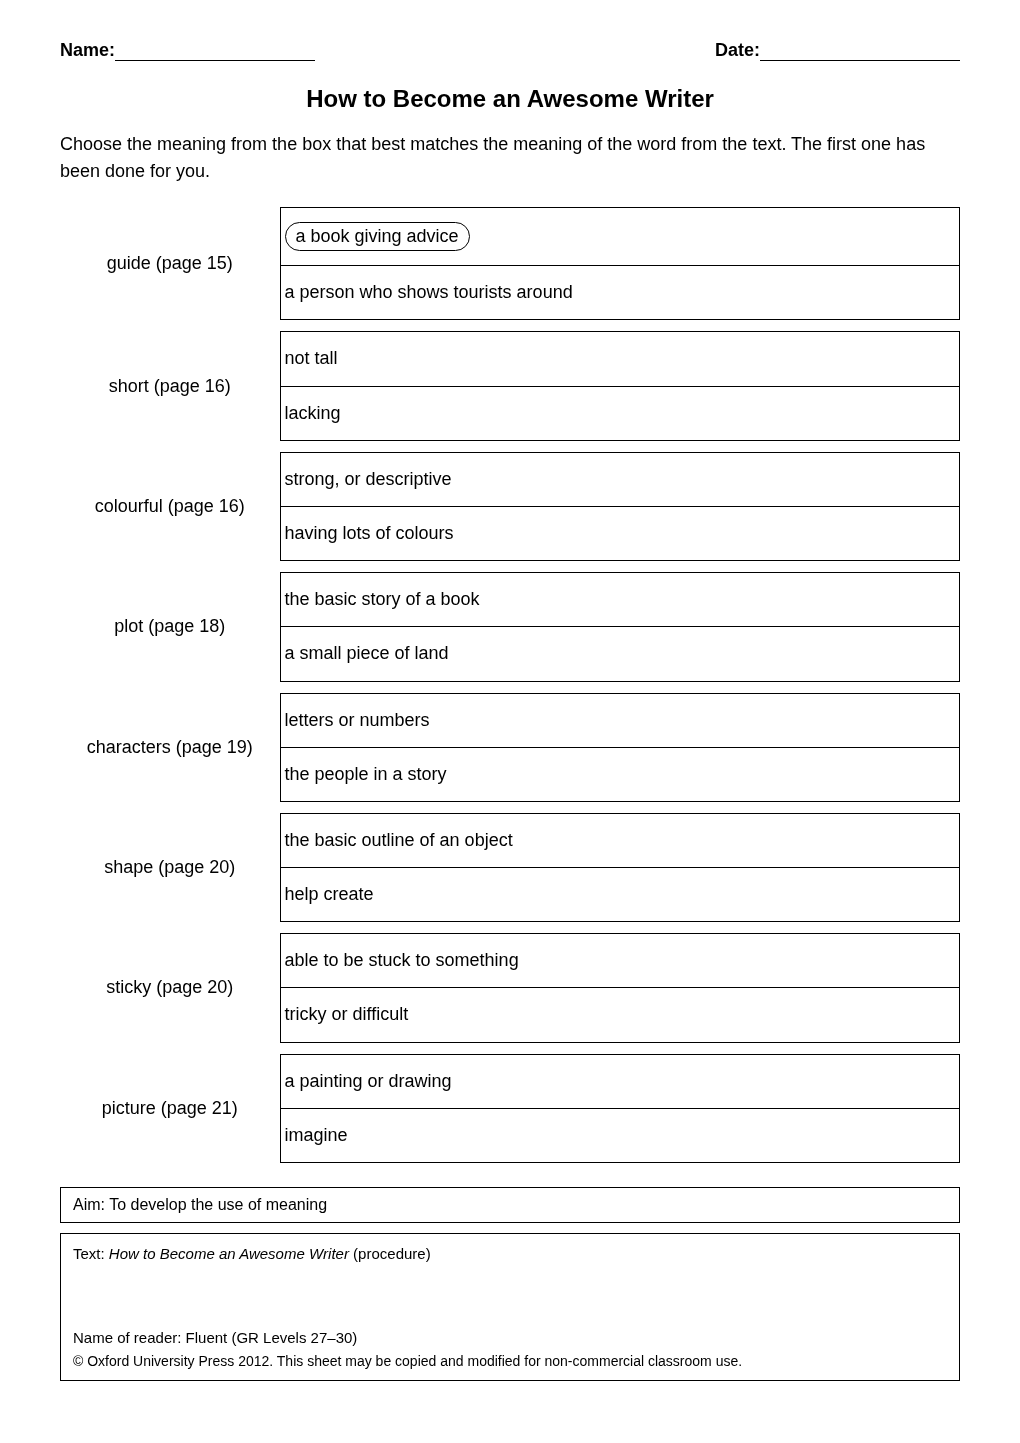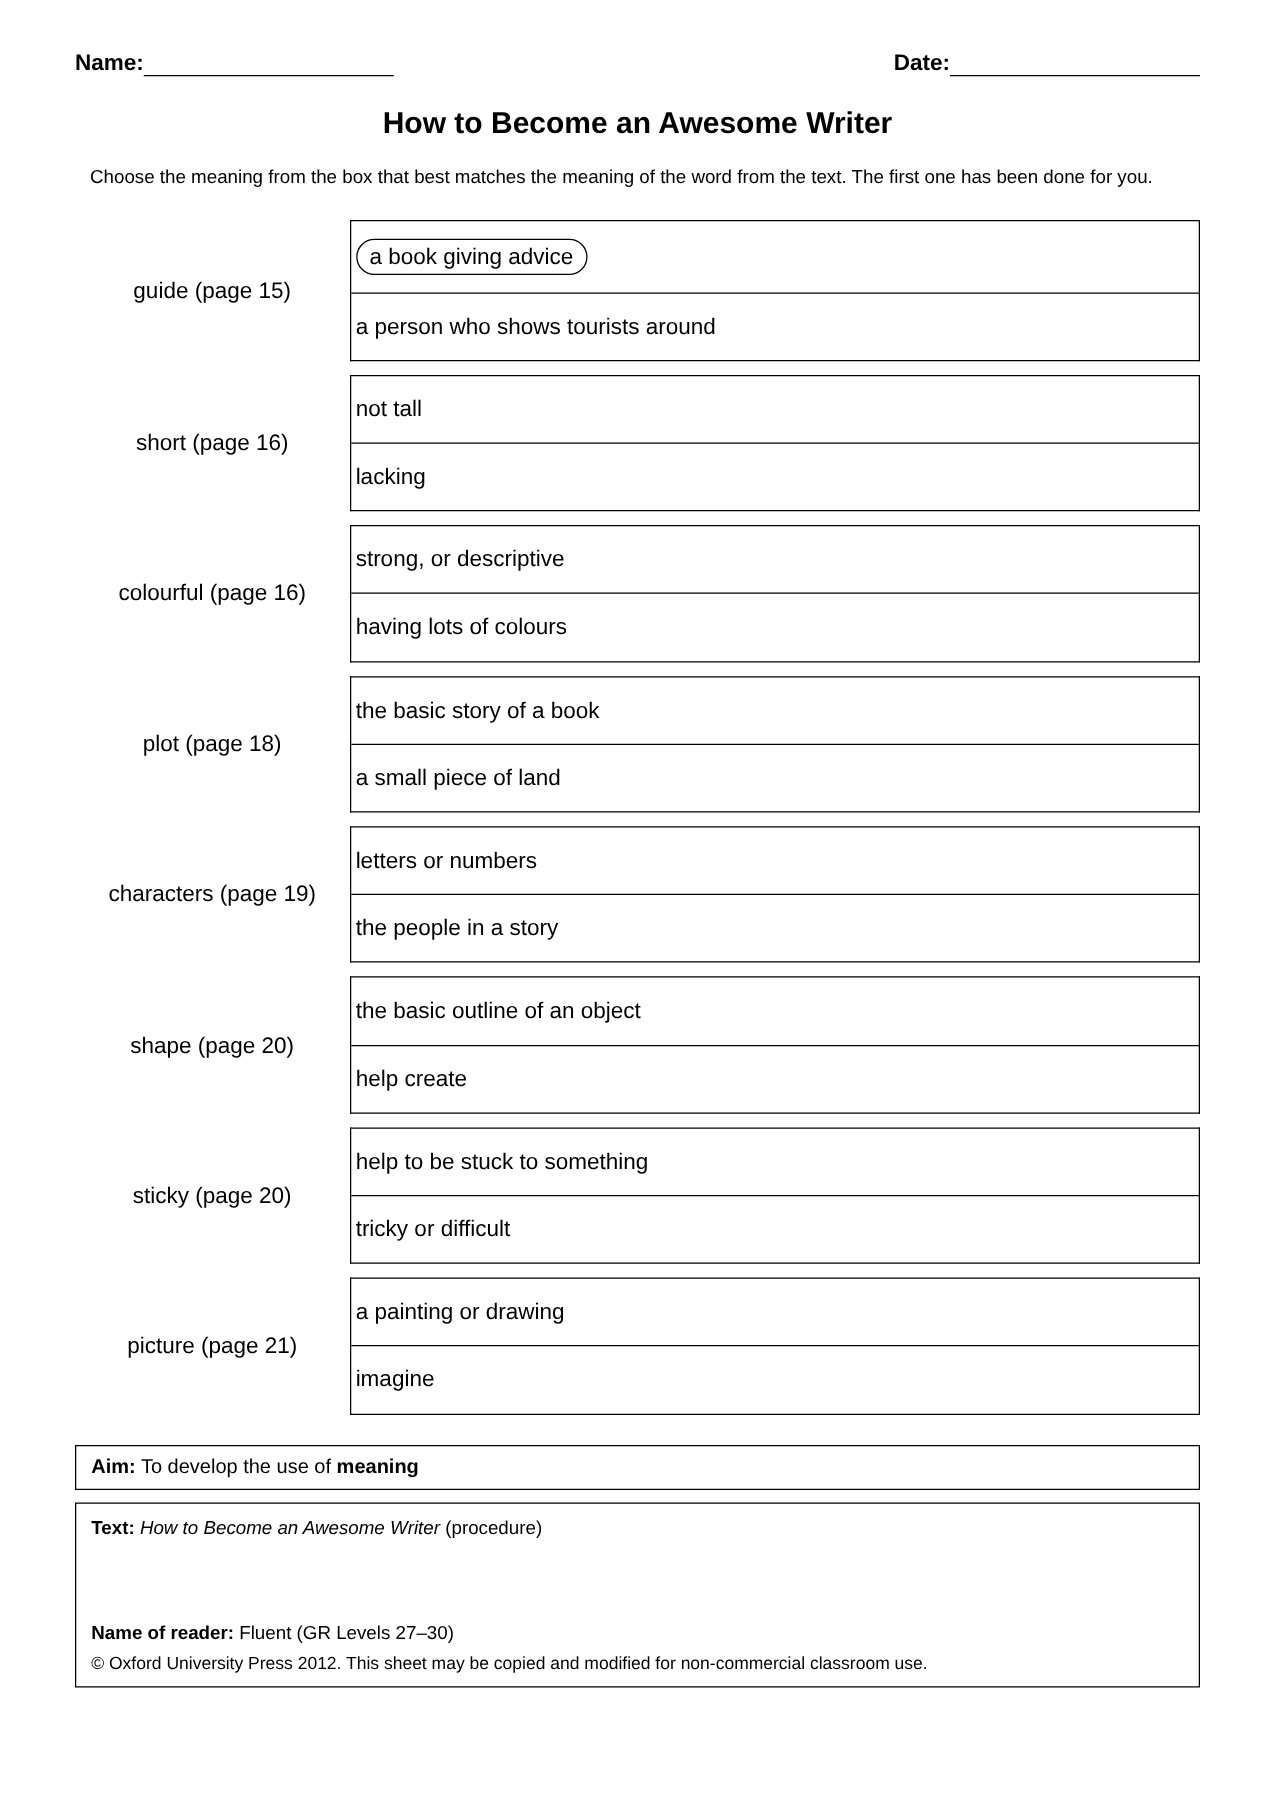--- a/index.html
+++ b/index.html
@@ -28,24 +28,23 @@
       height: 20px;
     }
     .header-spacer { flex: 1; }
     .page-title {
       text-align: center;
       font-size: 24px;
       font-weight: bold;
       margin-bottom: 18px;
     }
     .instructions {
-      font-size: 15px;
+      font-size: 18px;
       line-height: 1.5;
       margin-bottom: 22px;
-      margin-left: 12px;
     }
     .vocab-table {
       width: 100%;
       border-collapse: collapse;
       margin-bottom: 20px;
     }
     .vocab-table td {
       padding: 0;
       vertical-align: middle;
     }
@@ -95,21 +94,21 @@
     .footer-box .text-line {
       display: flex;
       gap: 60px;
       font-size: 15px;
       flex-direction: column;
     }
     .footer-box .copyright {
       font-size: 14px;
     }
     em { font-style: italic; }
-    strong { font-weight: bold; margin-top: 26px; }
+    strong { font-weight: normal; margin-top: 26px; }
   </style>
 </head>
 <body>
 
 <div class="header-line">
   <span class="header-label">Name:</span>
   <span class="header-underline"></span>
   <span class="header-spacer"></span>
   <span class="header-label">Date:</span>
   <span class="header-underline"></span>
@@ -177,21 +176,21 @@
           <div class="meaning-option">the basic outline of an object</div>
           <div class="meaning-option">help create</div>
         </td>
       </tr>
       <tr>
         <td colspan="2" class="row-spacer"></td>
       </tr>
       <tr>
         <td class="word-cell" rowspan="1">sticky (page 20)</td>
         <td class="meaning-cell">
-          <div class="meaning-option">help to be stuck to something</div>
+          <div class="meaning-option">able to be stuck to something</div>
           <div class="meaning-option">tricky or difficult</div>
         </td>
       </tr>
       <tr>
         <td colspan="2" class="row-spacer"></td>
       </tr>
       <tr>
         <td class="word-cell" rowspan="1">picture (page 21)</td>
         <td class="meaning-cell">
           <div class="meaning-option">a painting or drawing</div>

